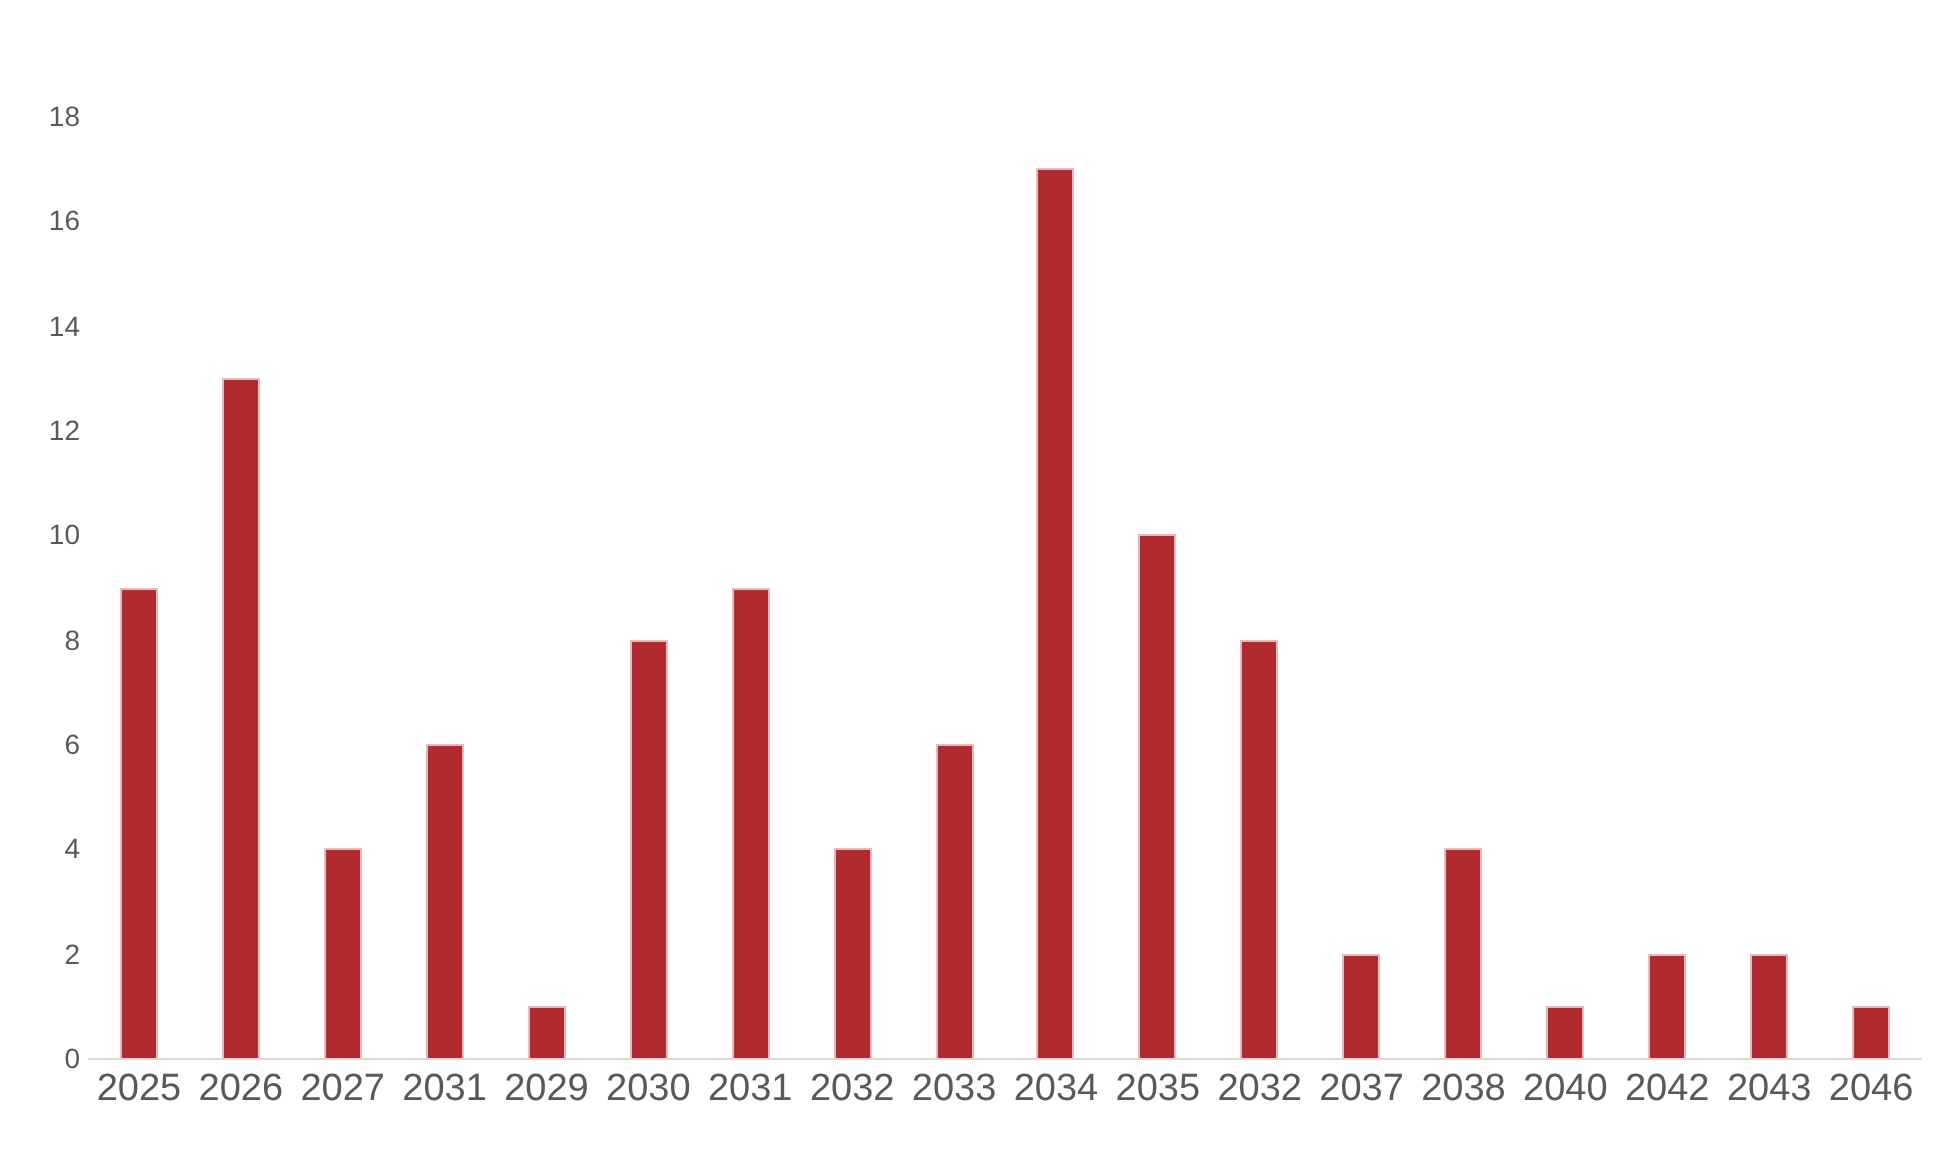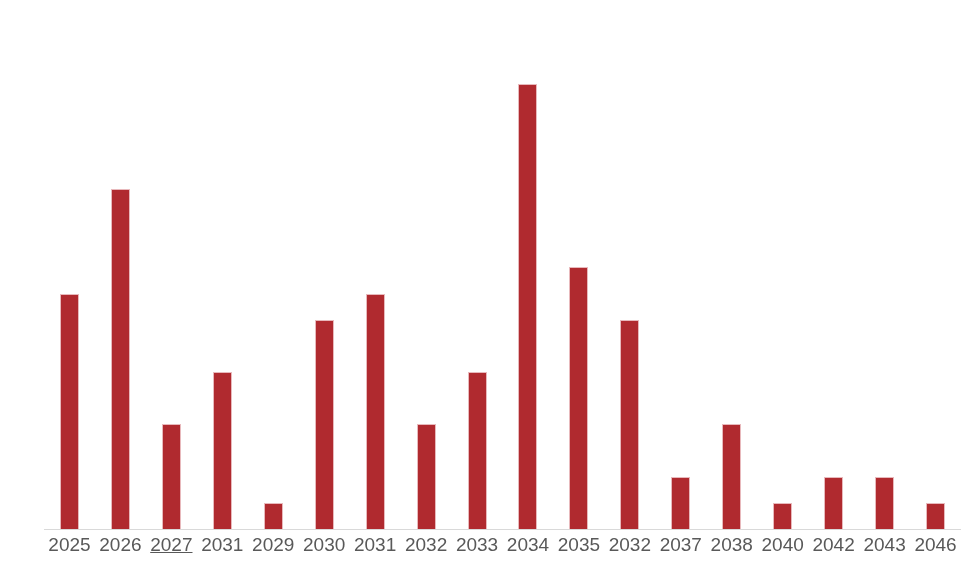--- a/index.html
+++ b/index.html
@@ -103,20 +103,32 @@
     color: #404040;
     white-space: nowrap;
   }
 </style>
 </head>
 <body>
 
 <div id="chart-root">
 
 
+  <div id="y-axis-labels">
+      <div class="y-tick" style="top: 0px;">18</div>
+      <div class="y-tick" style="top: 52.3333px;">16</div>
+      <div class="y-tick" style="top: 104.667px;">14</div>
+      <div class="y-tick" style="top: 157px;">12</div>
+      <div class="y-tick" style="top: 209.333px;">10</div>
+      <div class="y-tick" style="top: 261.667px;">8</div>
+      <div class="y-tick" style="top: 314px;">6</div>
+      <div class="y-tick" style="top: 366.333px;">4</div>
+      <div class="y-tick" style="top: 418.667px;">2</div>
+      <div class="y-tick" style="top: 471px;">0</div>
+    </div>
 
   <div id="axis-line"></div>
 
   <div id="bars-layer">
       <div class="bar" title="2025: 9" style="height: 235.5px; left: 15.9722px; background: rgb(176, 42, 47); border-color: rgb(232, 185, 188);"></div>
       <div class="bar" title="2026: 13" style="height: 340.167px; left: 66.9167px; background: rgb(176, 42, 47); border-color: rgb(232, 185, 188);"></div>
       <div class="bar" title="2027: 4" style="height: 104.667px; left: 117.861px; background: rgb(176, 42, 47); border-color: rgb(232, 185, 188);"></div>
       <div class="bar" title="2028: 6" style="height: 157px; left: 168.806px; background: rgb(176, 42, 47); border-color: rgb(232, 185, 188);"></div>
       <div class="bar" title="2029: 1" style="height: 26.1667px; left: 219.75px; background: rgb(176, 42, 47); border-color: rgb(232, 185, 188);"></div>
       <div class="bar" title="2030: 8" style="height: 209.333px; left: 270.694px; background: rgb(176, 42, 47); border-color: rgb(232, 185, 188);"></div>
@@ -130,21 +142,21 @@
       <div class="bar" title="2038: 4" style="height: 104.667px; left: 678.25px; background: rgb(176, 42, 47); border-color: rgb(232, 185, 188);"></div>
       <div class="bar" title="2040: 1" style="height: 26.1667px; left: 729.194px; background: rgb(176, 42, 47); border-color: rgb(232, 185, 188);"></div>
       <div class="bar" title="2042: 2" style="height: 52.3333px; left: 780.139px; background: rgb(176, 42, 47); border-color: rgb(232, 185, 188);"></div>
       <div class="bar" title="2043: 2" style="height: 52.3333px; left: 831.083px; background: rgb(176, 42, 47); border-color: rgb(232, 185, 188);"></div>
       <div class="bar" title="2046: 1" style="height: 26.1667px; left: 882.028px; background: rgb(176, 42, 47); border-color: rgb(232, 185, 188);"></div>
     </div>
 
   <div id="x-axis-labels">
       <div class="x-tick" style="left: -4.52778px;">2025</div>
       <div class="x-tick" style="left: 46.4167px;">2026</div>
-      <div class="x-tick" style="left: 97.3611px; text-decoration: underline;">2027</div>
+      <div class="x-tick" style="left: 97.3611px;">2027</div>
       <div class="x-tick" style="left: 148.306px;">2031</div>
       <div class="x-tick" style="left: 199.25px;">2029</div>
       <div class="x-tick" style="left: 250.194px;">2030</div>
       <div class="x-tick" style="left: 301.139px;">2031</div>
       <div class="x-tick" style="left: 352.083px;">2032</div>
       <div class="x-tick" style="left: 403.028px;">2033</div>
       <div class="x-tick" style="left: 453.972px;">2034</div>
       <div class="x-tick" style="left: 504.917px;">2035</div>
       <div class="x-tick" style="left: 555.861px;">2032</div>
       <div class="x-tick" style="left: 606.806px;">2037</div>

